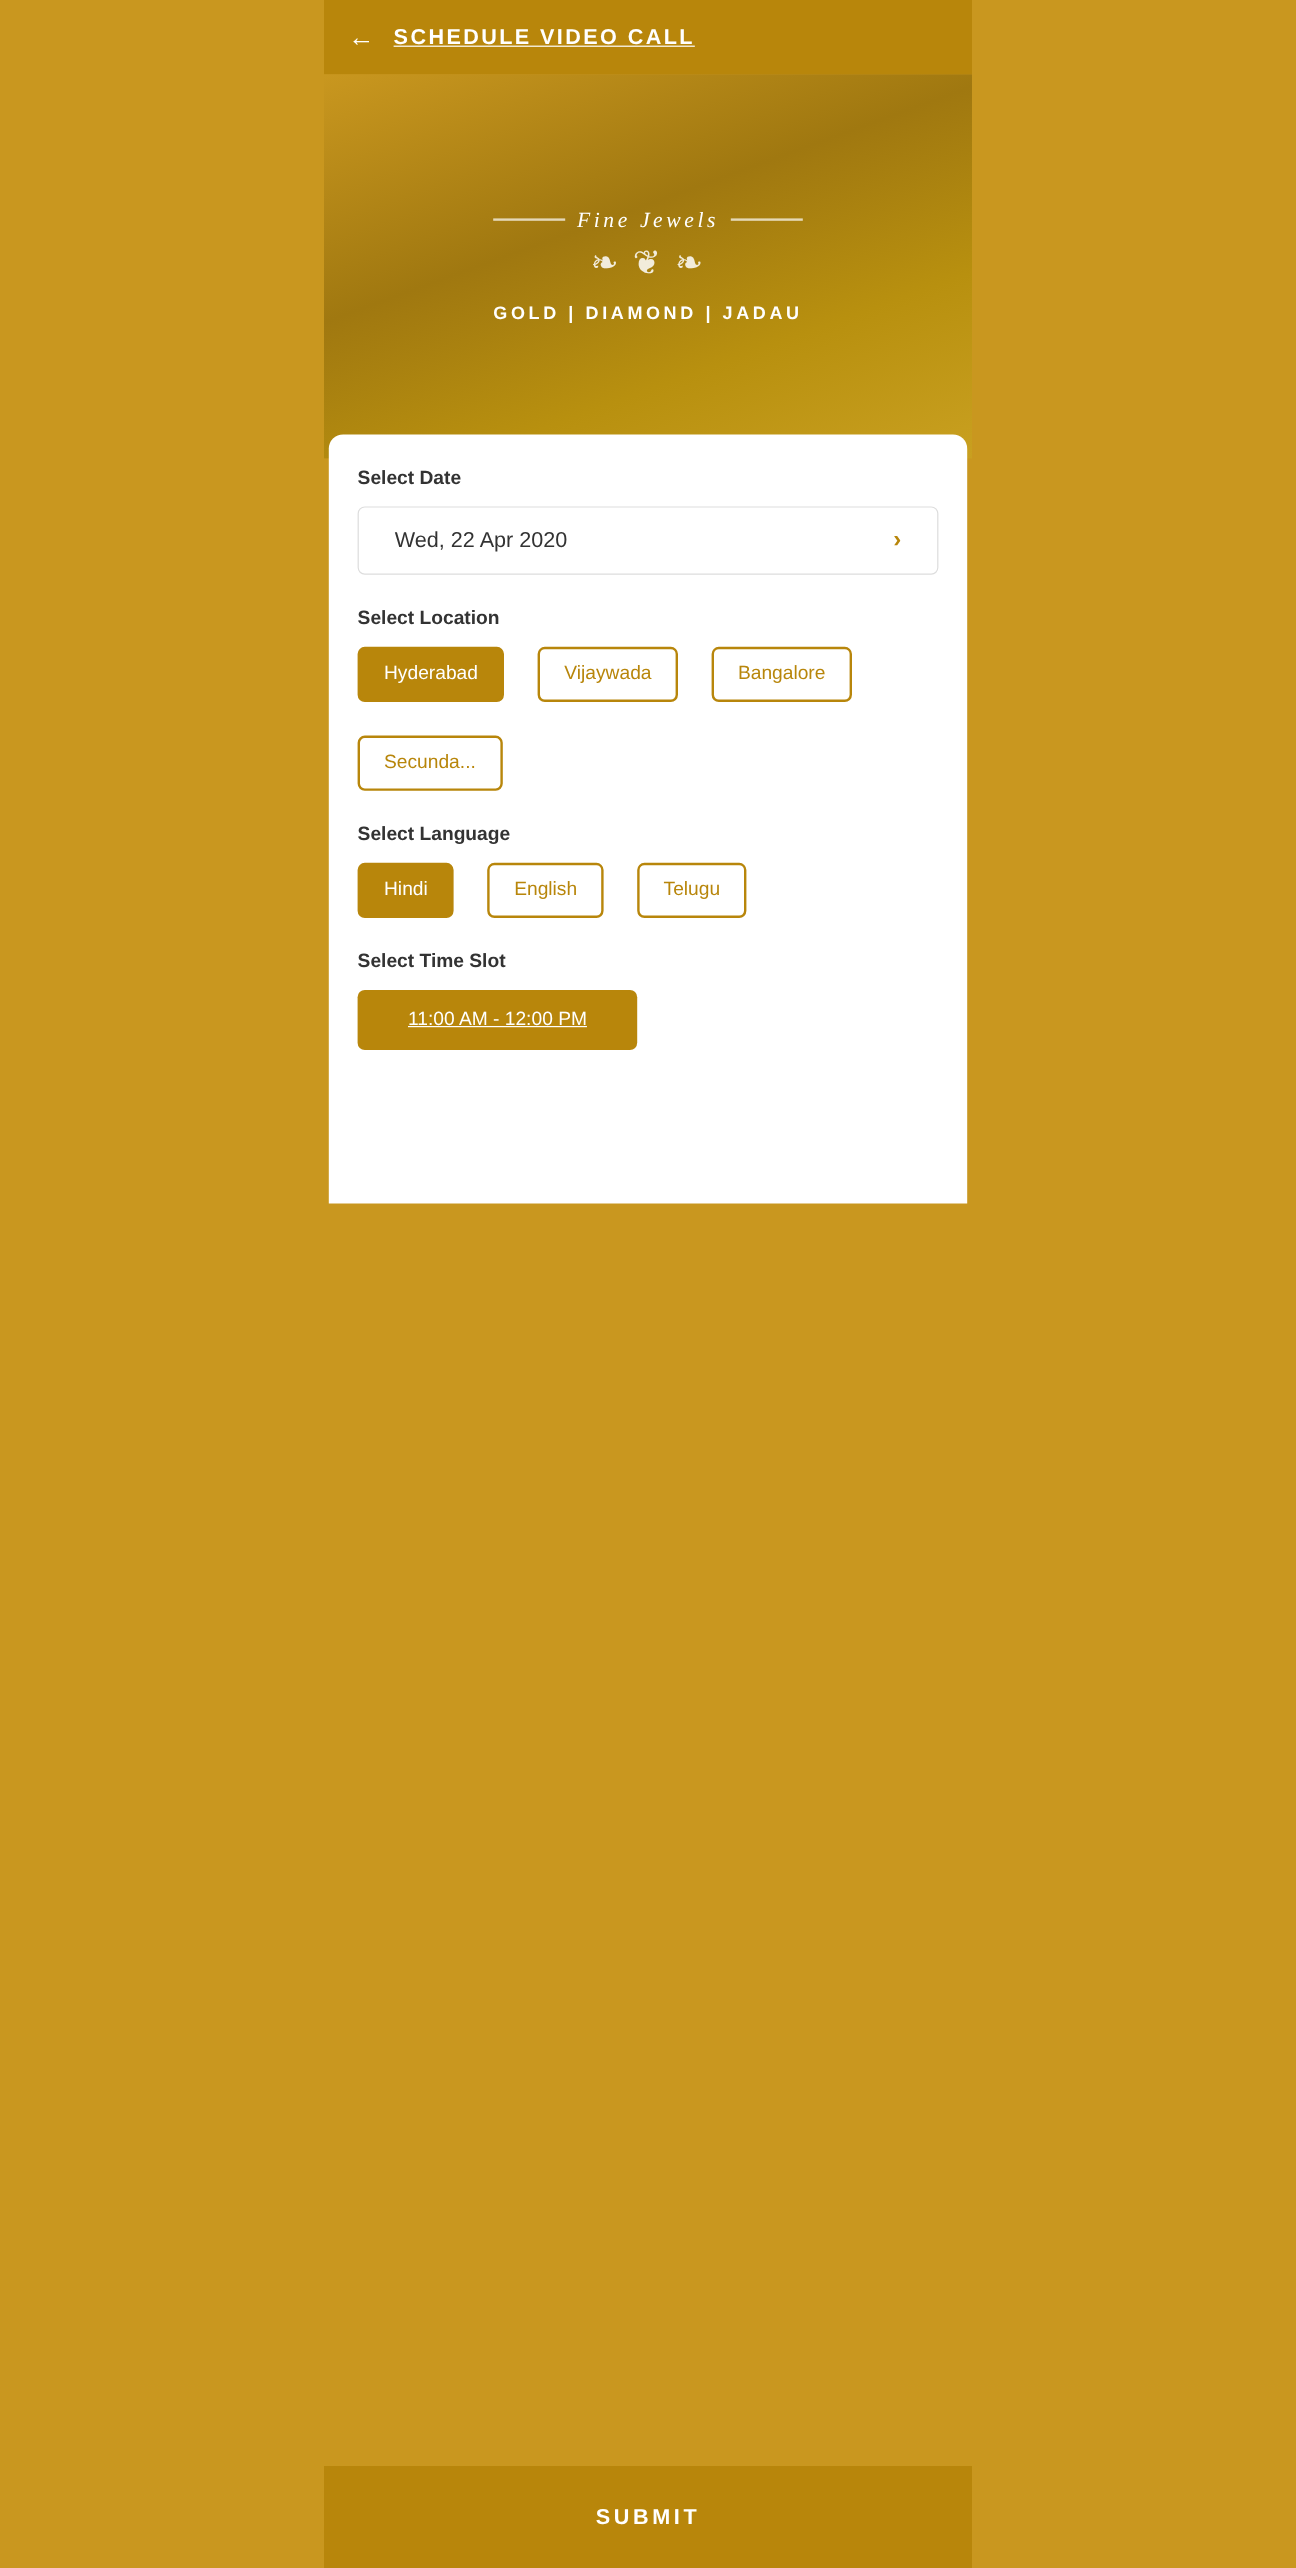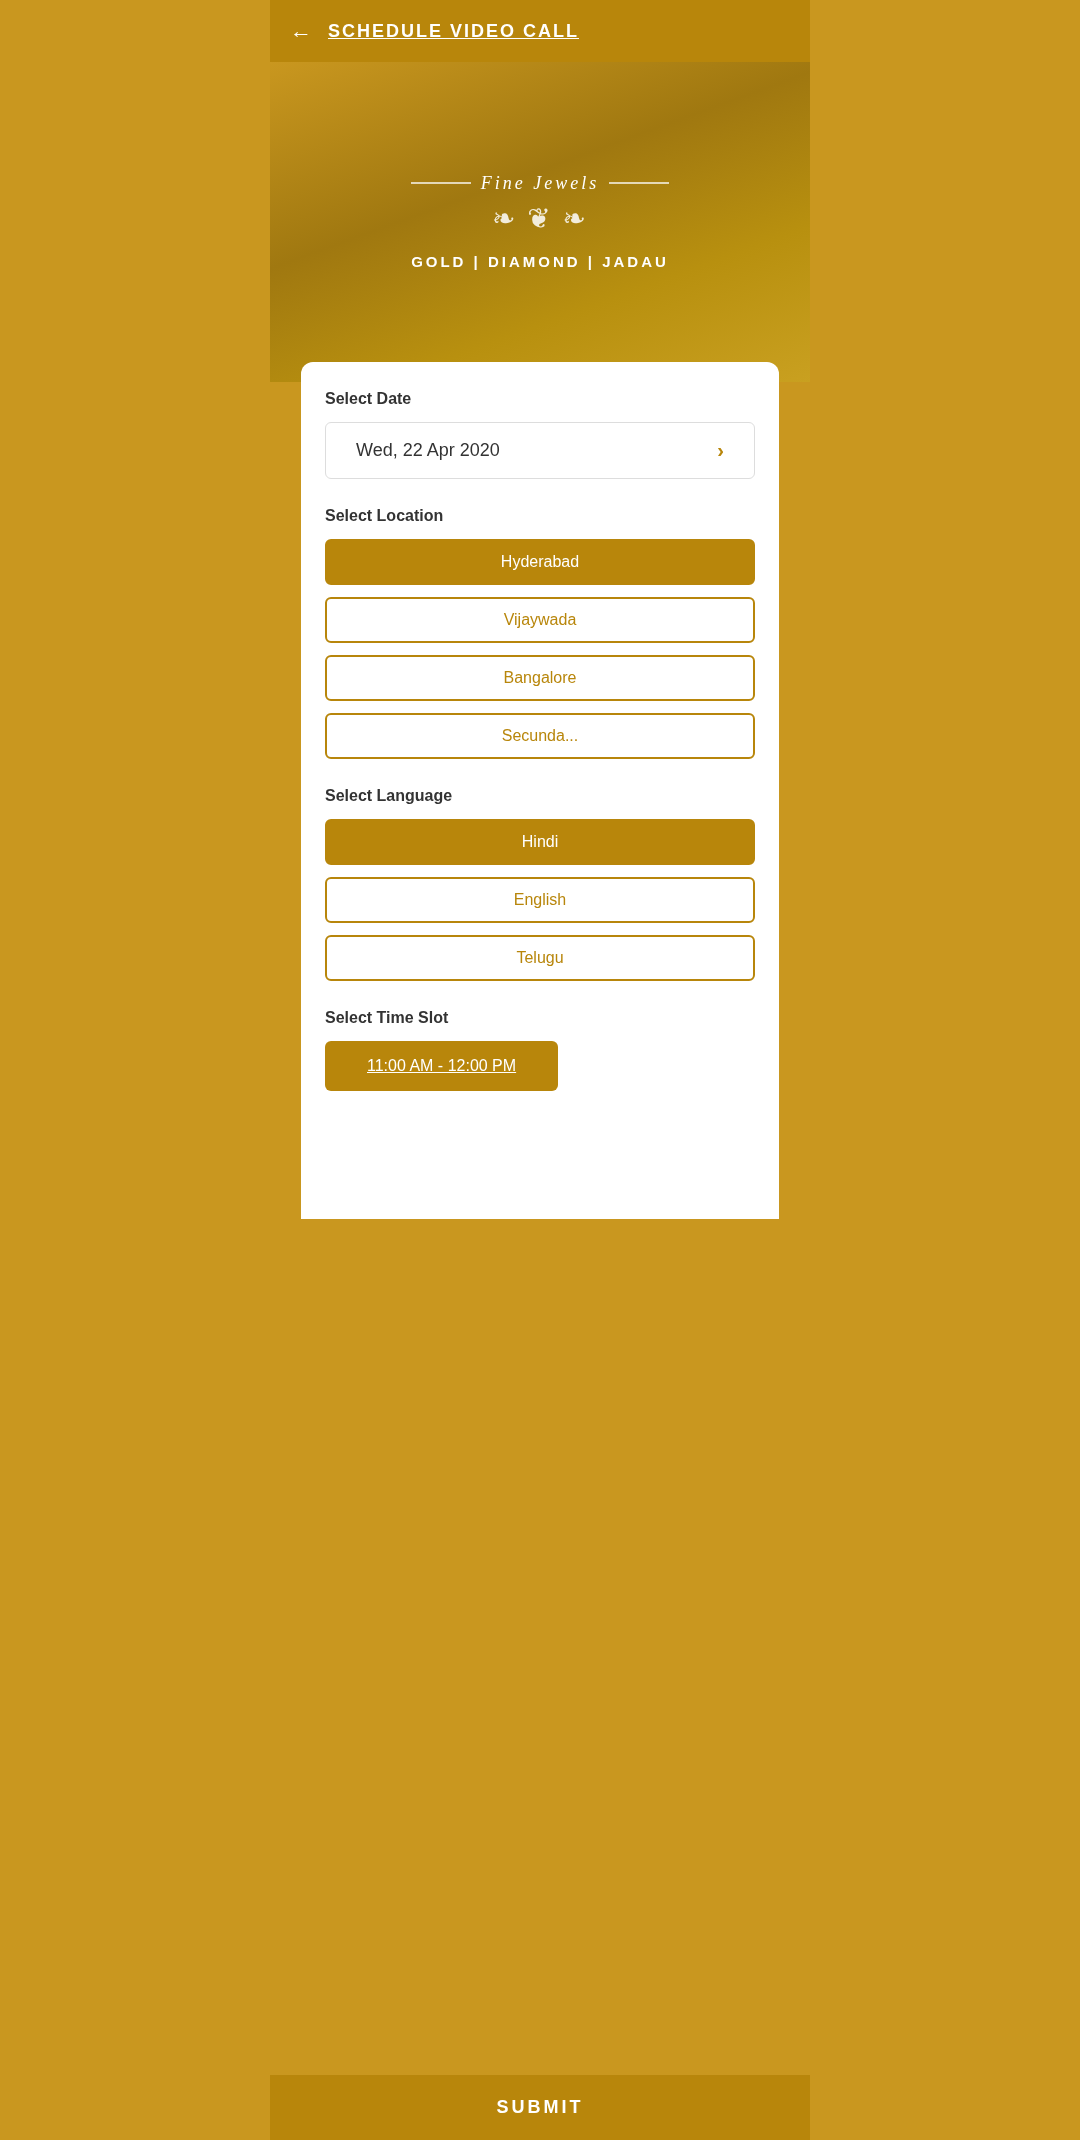--- a/index.html
+++ b/index.html
@@ -95,21 +95,21 @@
       font-size: 15px;
       letter-spacing: 3px;
       font-weight: bold;
       margin-top: 6px;
     }
 
     
     .form-card {
       background: white;
       border-radius: 12px 12px 0 0;
-      margin: -20px 31px 0;
+      margin: -20px 4px 0;
       padding: 28px 24px 100px;
       position: relative;
       z-index: 2;
     }
 
     .section-label {
       color: #333;
       font-size: 16px;
       font-weight: 600;
       margin-bottom: 14px;
@@ -140,22 +140,21 @@
 
     
     .section-group {
       margin-bottom: 28px;
     }
 
     
     .options-row {
       display: flex;
       flex-wrap: wrap;
-      gap: 12px;
-      flex-direction: column;
+      gap: 28px;
     }
 
     .option-btn {
       border: 2px solid #b8860b;
       border-radius: 6px;
       padding: 12px 20px;
       font-size: 16px;
       color: #b8860b;
       background: white;
       cursor: pointer;
@@ -183,21 +182,21 @@
 
     
     .submit-footer {
       position: fixed;
       bottom: 0;
       left: 50%;
       transform: translateX(-50%);
       width: 100%;
       max-width: 540px;
       background: #b8860b;
-      padding: 22px;
+      padding: 32px;
       text-align: center;
       z-index: 100;
     }
 
     .submit-btn {
       color: white;
       font-size: 18px;
       font-weight: bold;
       letter-spacing: 3px;
       background: none;

